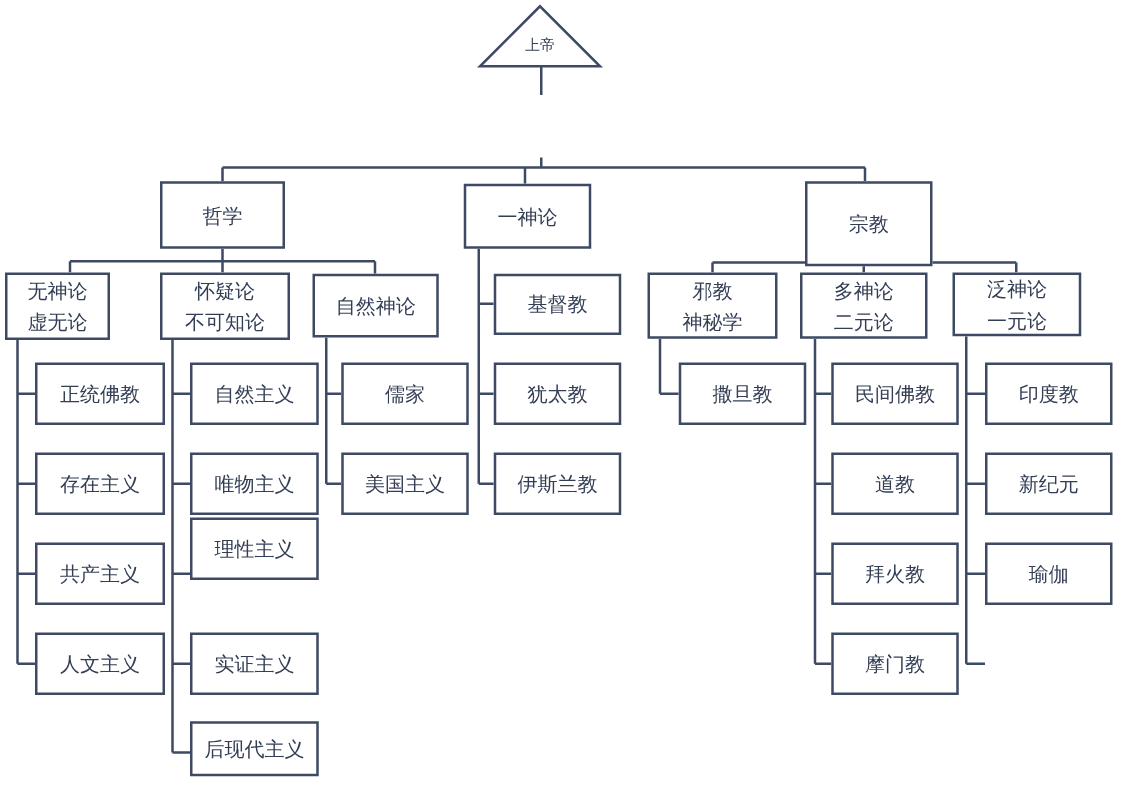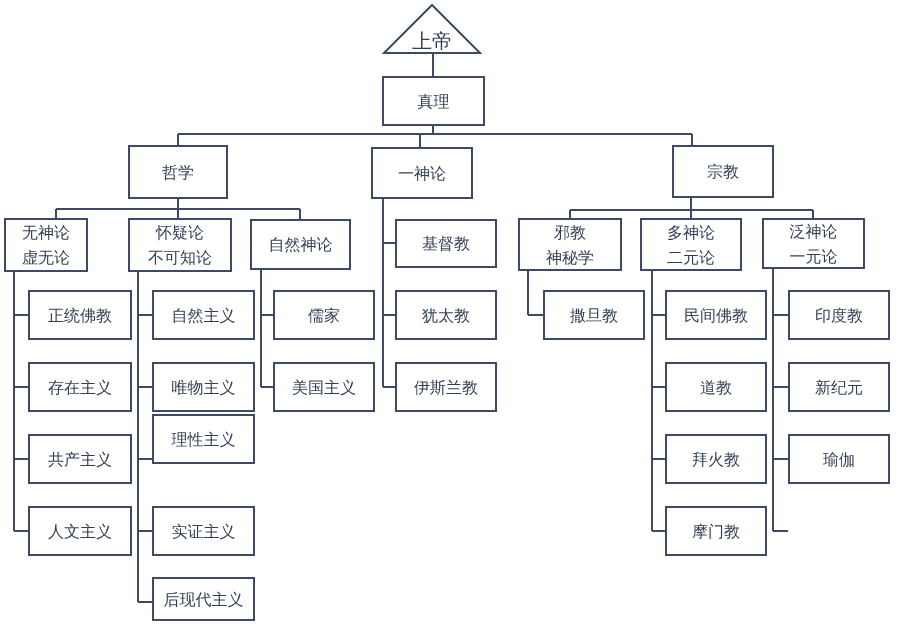--- a/index.html
+++ b/index.html
@@ -22,21 +22,21 @@
     display:flex;
     align-items:center;
     justify-content:center;
     text-align:center;
     white-space:pre-line;
   }
   .god-label{
     position:absolute;
     left:400px;top:28px;width:64px;
     color:#333E55;
-    font-size:20px;
+    font-size:12px;
     text-align:center;
   }
 </style>
 </head>
 <body>
 
 <div class="canvas">
 
   <svg class="lines" width="900" height="632" viewBox="0 0 900 632">
     <g stroke="#3E4A63" stroke-width="2" fill="none">
@@ -59,25 +59,24 @@
 
       <path d="M652 271 V531 M652 315 H665 M652 387 H665 M652 459 H665 M652 531 H665"></path>
 
       <path d="M773 269 V531 M773 315 H788 M773 387 H788 M773 459 H788 M773 531 H788"></path>
     </g>
     <polygon points="432,5 384,53 480,53" fill="#ffffff" stroke="#3E4A63" stroke-width="2"></polygon>
   </svg>
 
   <div class="god-label">上帝</div>
 
-  <div class="node" style="left:382px;top:76px;width:103px;height:50px">真理</div>
 
   <div class="node" style="left:128px;top:145px;width:100px;height:54px">哲学</div>
   <div class="node" style="left:371px;top:147px;width:102px;height:52px">一神论</div>
-  <div class="node" style="left:672px;top:145px;width:102px;height:53px">宗教</div>
+  <div class="node" style="left:644px;top:145px;width:102px;height:68px">宗教</div>
 
   <div class="node" style="left:4px;top:218px;width:84px;height:54px">无神论
 虚无论</div>
   <div class="node" style="left:128px;top:218px;width:104px;height:54px">怀疑论
 不可知论</div>
   <div class="node" style="left:250px;top:219px;width:101px;height:51px">自然神论</div>
   <div class="node" style="left:518px;top:218px;width:104px;height:53px">邪教
 神秘学</div>
   <div class="node" style="left:640px;top:218px;width:102px;height:53px">多神论
 二元论</div>

